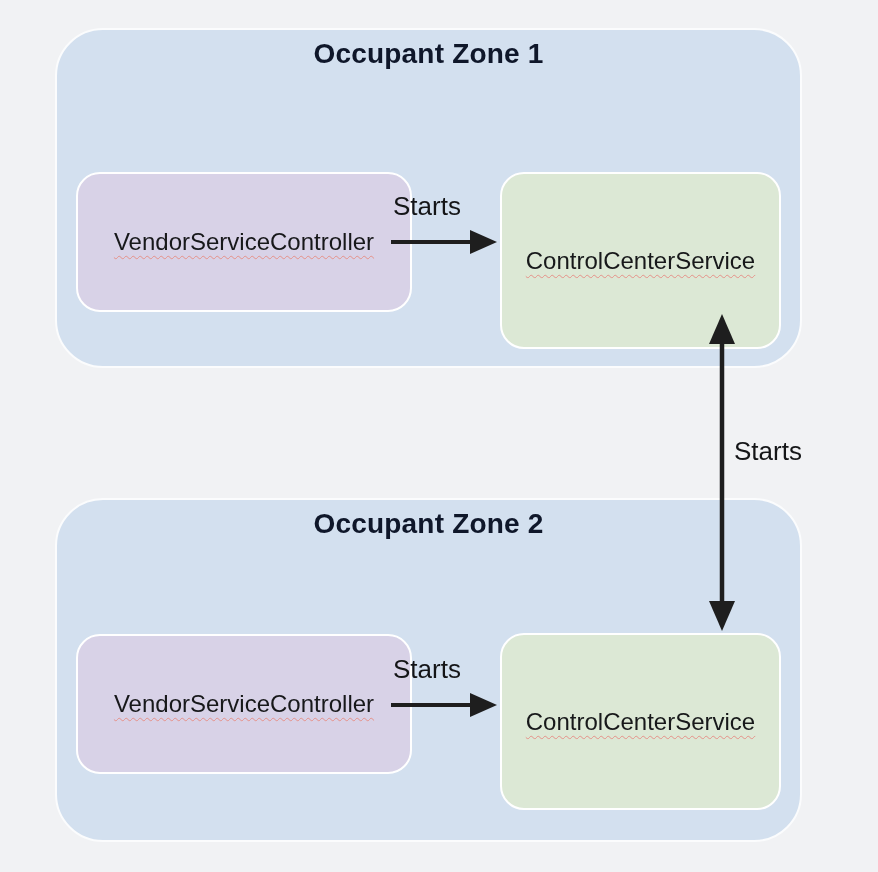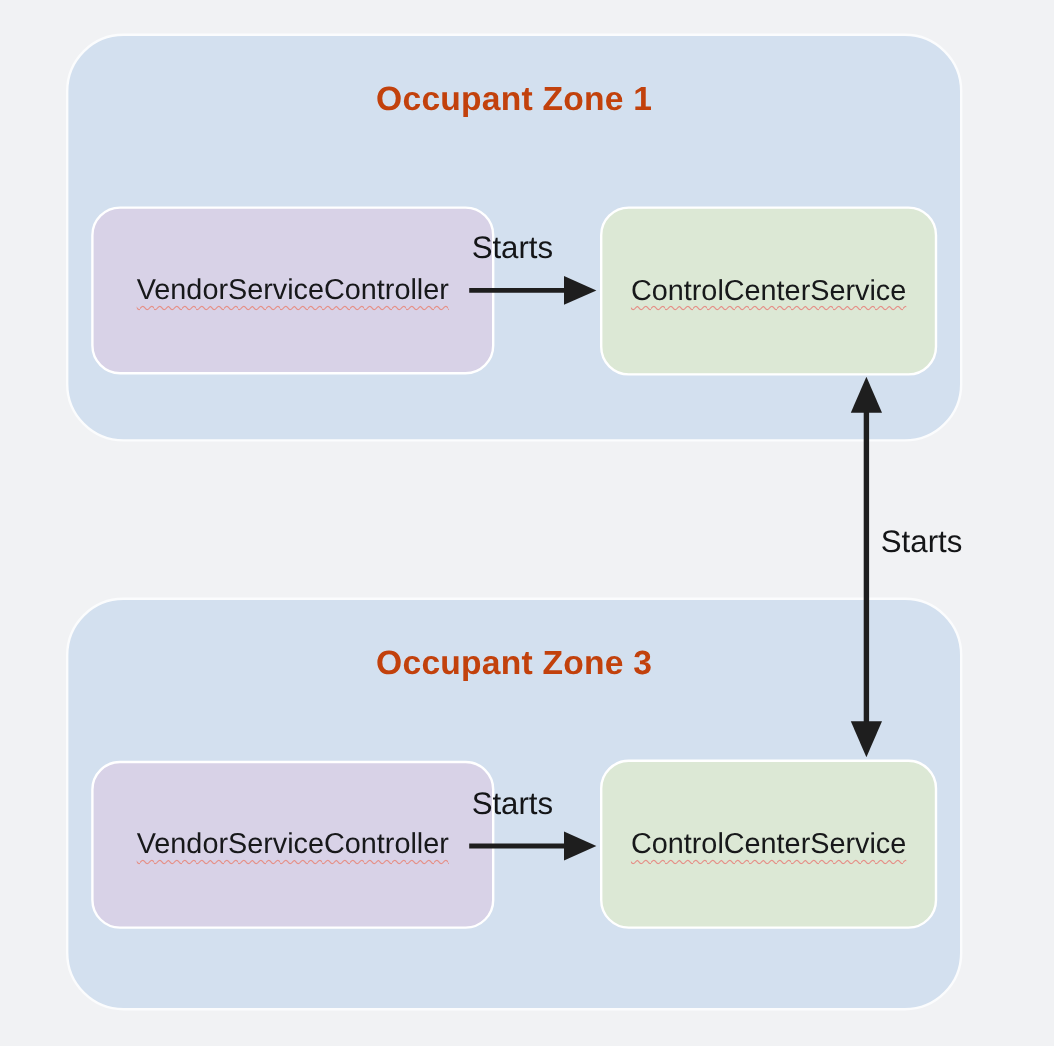--- a/index.html
+++ b/index.html
@@ -21,25 +21,25 @@
     width: 747px;
     background: #d3e0ef;
     border: 2px solid #fbfcfd;
     border-radius: 48px;
     box-sizing: border-box;
     z-index: 1;
   }
   .zone-1 { top: 28px; height: 340px; }
   .zone-2 { top: 498px; height: 344px; }
   .zone-title {
-    margin-top: 37px;
+    margin-top: 8px;
     text-align: center;
     font-size: 28px;
     font-weight: bold;
-    color: #c2410c;
+    color: #0f172a;
     letter-spacing: 0.2px;
   }
   .node {
     position: absolute;
     display: flex;
     align-items: center;
     justify-content: center;
     border: 2px solid #ffffff;
     border-radius: 24px;
     box-sizing: border-box;
@@ -49,21 +49,21 @@
     font-size: 24px;
     color: #17181a;
     white-space: nowrap;
     text-decoration: underline;
     text-decoration-style: wavy;
     text-decoration-color: #e59189;
     text-decoration-thickness: 1px;
     text-underline-offset: 5px;
   }
   .controller { background: #d8d2e7; left: 76px;  width: 336px; height: 140px; }
-  .service    { background: #dce8d5; left: 500px; width: 281px; height: 141px; }
+  .service    { background: #dce8d5; left: 500px; width: 281px; height: 177px; }
   .controller-1, .service-1 { top: 172px; }
   .controller-2 { top: 634px; }
   .service-2    { top: 633px; }
   .edge-label {
     position: absolute;
     font-size: 26px;
     color: #141517;
     z-index: 6;
     white-space: nowrap;
   }
@@ -83,21 +83,21 @@
 </head>
 <body>
 
 <div class="canvas">
 
   <div class="zone zone-1">
     <div class="zone-title">Occupant Zone 1</div>
   </div>
 
   <div class="zone zone-2">
-    <div class="zone-title">Occupant Zone 3</div>
+    <div class="zone-title">Occupant Zone 2</div>
   </div>
 
   <div class="node controller controller-1">
     <span class="node-label">VendorServiceController</span>
   </div>
   <div class="node service service-1">
     <span class="node-label">ControlCenterService</span>
   </div>
 
   <div class="node controller controller-2">

